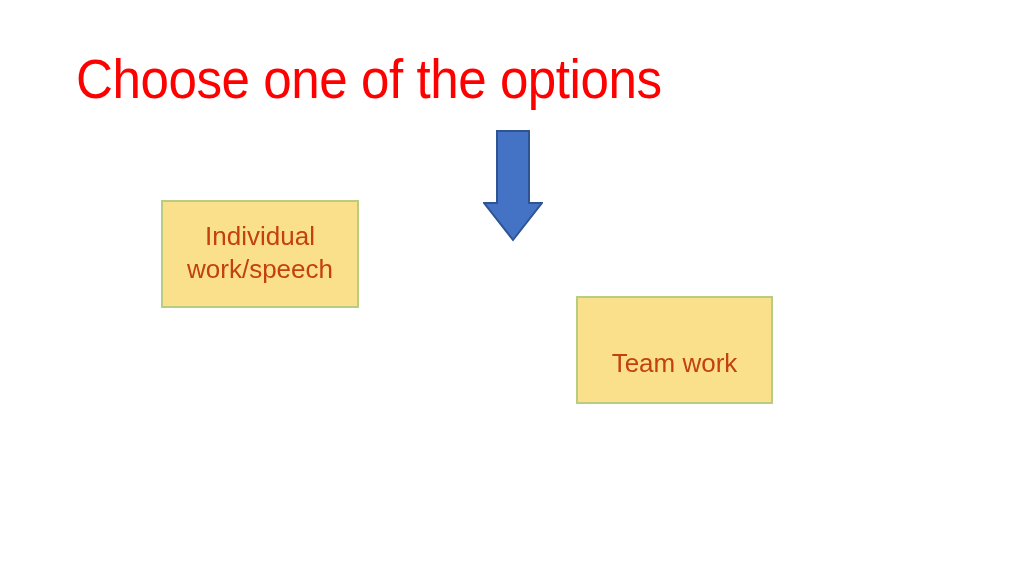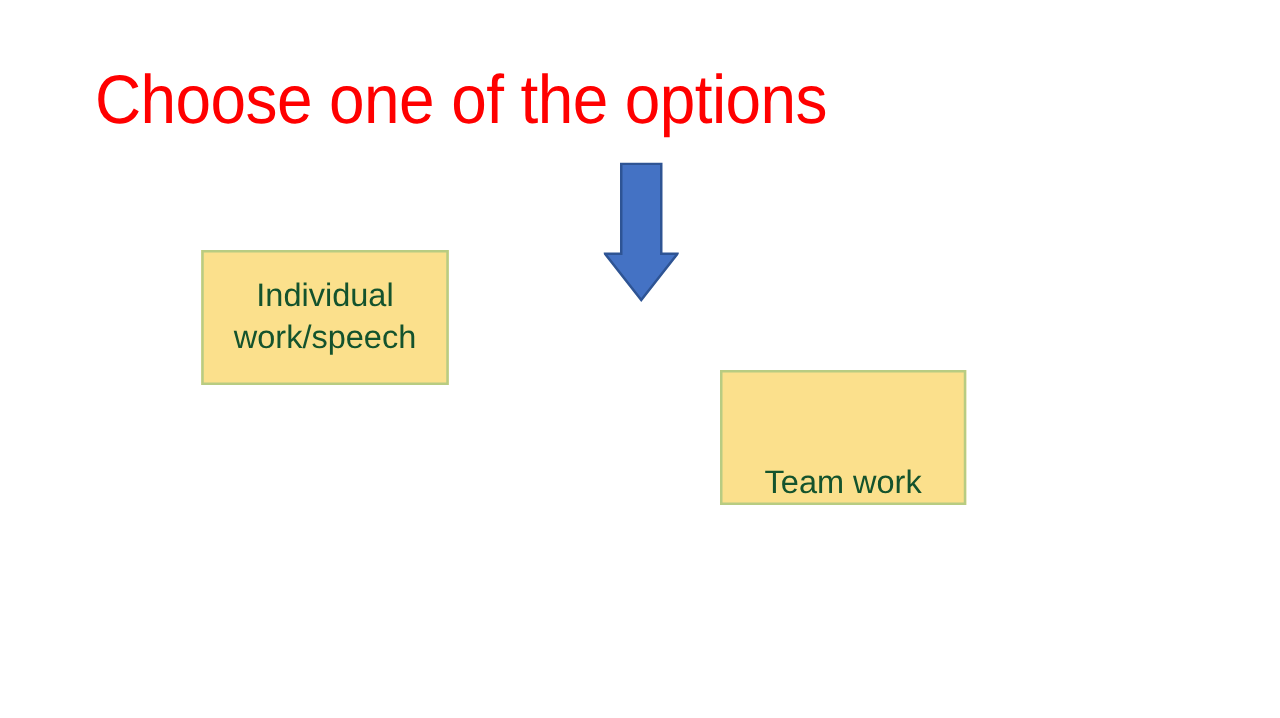--- a/index.html
+++ b/index.html
@@ -31,21 +31,21 @@
     transform: scaleX(0.93);
     transform-origin: left center;
   }
   .opt-box {
     position: absolute;
     box-sizing: border-box;
     background: #fbe08c;
     border: 2px solid #b8cc82;
     display: flex;
     justify-content: center;
-    color: #14532d;
+    color: #c2410c;
     font-size: 26px;
     line-height: 33px;
     text-align: center;
     font-family: "Liberation Sans", sans-serif;
   }
   #option-box-individual {
     left: 161px;
     top: 200px;
     width: 198px;
     height: 108px;
@@ -54,21 +54,21 @@
   #option-box-individual .opt-label {
     display: block;
     width: 215px;
     margin-top: -2px;
   }
   #option-box-team {
     left: 576px;
     top: 296px;
     width: 197px;
     height: 108px;
-    align-items: flex-end;
+    align-items: center;
   }
   #option-box-team .opt-label {
     display: block;
     width: 100%;
     margin-top: 27px;
   }
   #down-arrow {
     position: absolute;
     left: 483px;
     top: 130px;

